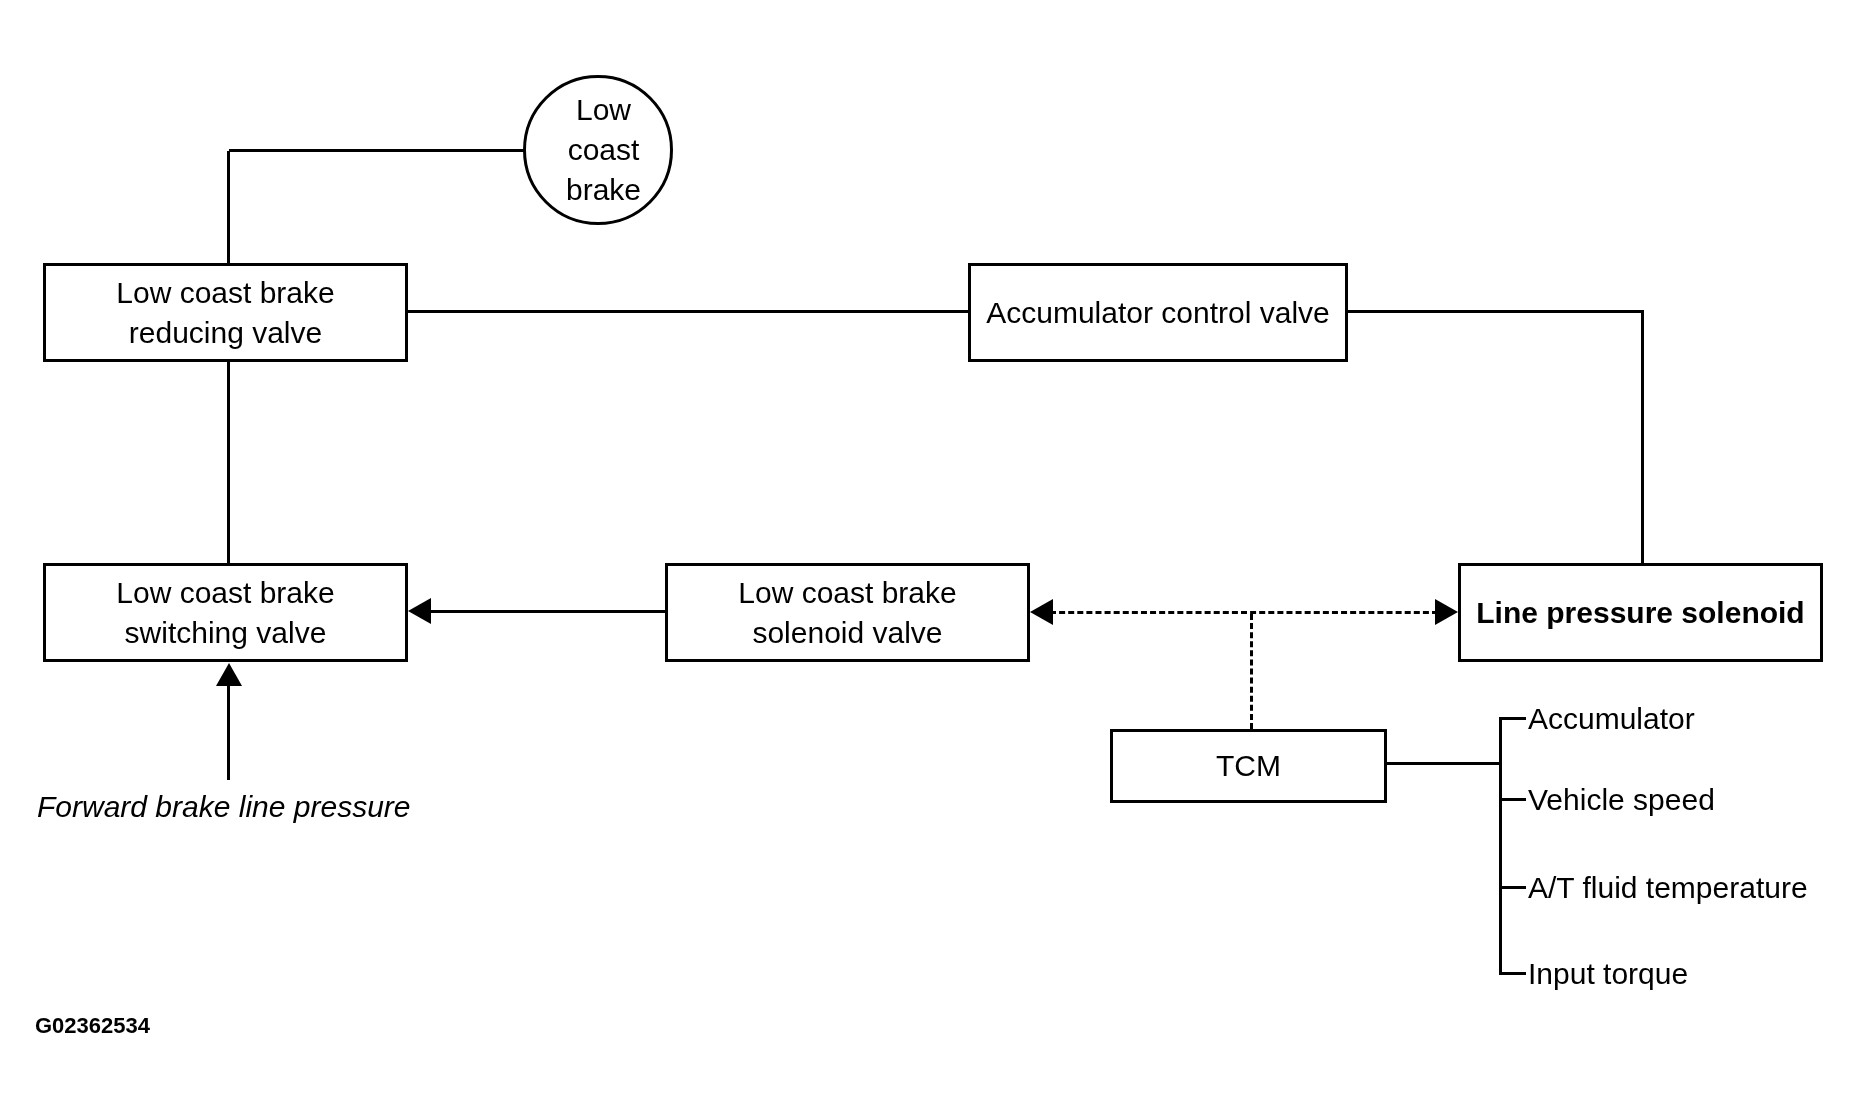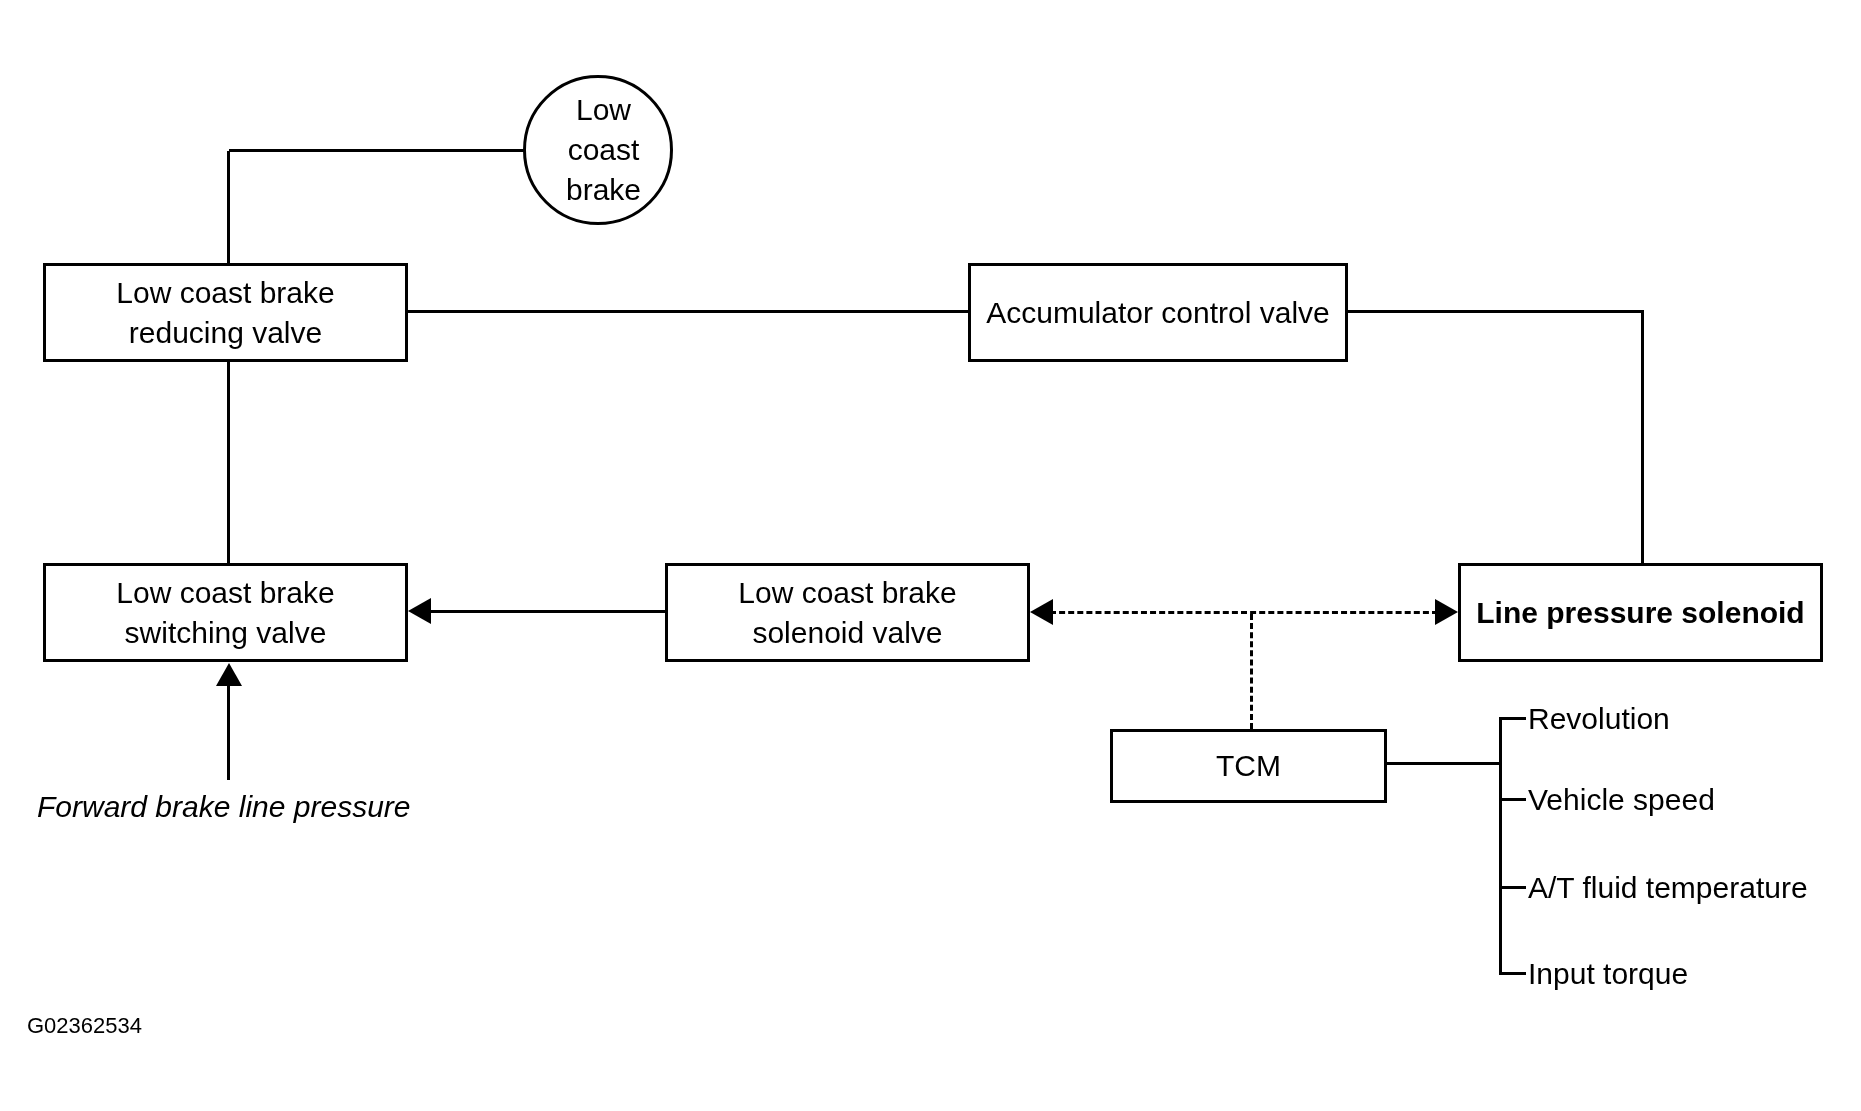--- a/index.html
+++ b/index.html
@@ -101,24 +101,24 @@
   </div>
 
   <div class="hline" style="left:1387px; top:762px; width:113px;"></div>
 
   <div class="vline" style="left:1499px; top:717px; height:258px;"></div>
   <div class="hline" style="left:1499px; top:717px; width:27px;"></div>
   <div class="hline" style="left:1499px; top:798px; width:27px;"></div>
   <div class="hline" style="left:1499px; top:886px; width:27px;"></div>
   <div class="hline" style="left:1499px; top:972px; width:27px;"></div>
 
-  <div class="free-label" style="left:1528px; top:701px;">Revolution</div>
+  <div class="free-label" style="left:1528px; top:701px;">Accumulator</div>
   <div class="free-label" style="left:1528px; top:782px;">Vehicle speed</div>
   <div class="free-label" style="left:1528px; top:870px;">A/T fluid temperature</div>
   <div class="free-label" style="left:1528px; top:956px;">Input torque</div>
 
   <div class="vline" style="left:227px; top:682px; height:98px;"></div>
   <div class="arrow-up" style="left:216px; top:663px;"></div>
   <div class="free-label" style="left:37px; top:789px;font-style:italic;">Forward brake line pressure</div>
 
-  <div class="code-label" style="left:27px; top:1013px;">G02362534</div>
+  <div class="code-label" style="left:35px; top:1013px;font-weight:bold;">G02362534</div>
 
 </div>
 
 </body></html>

